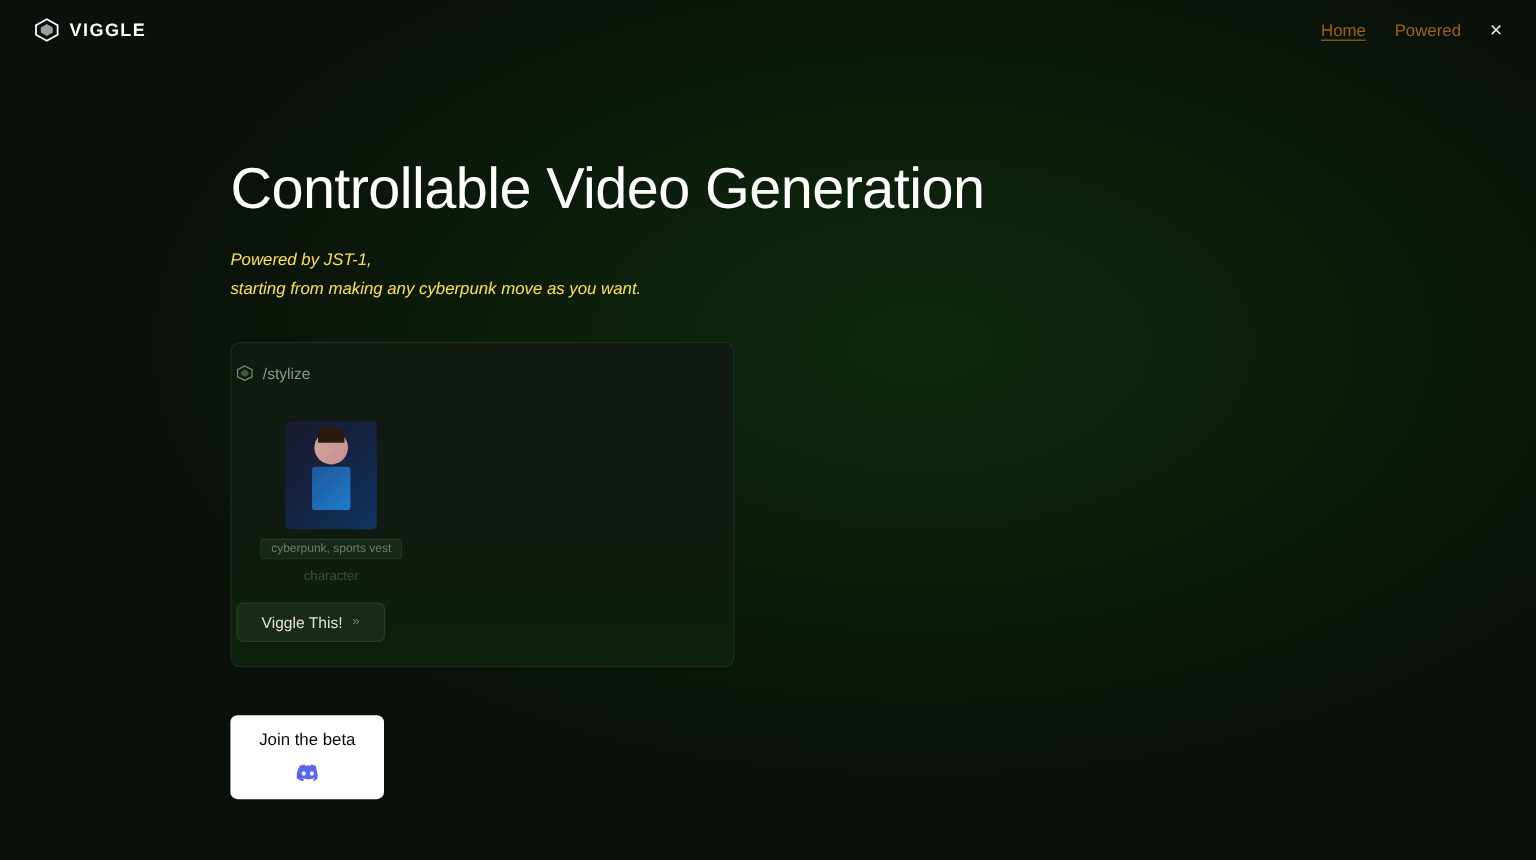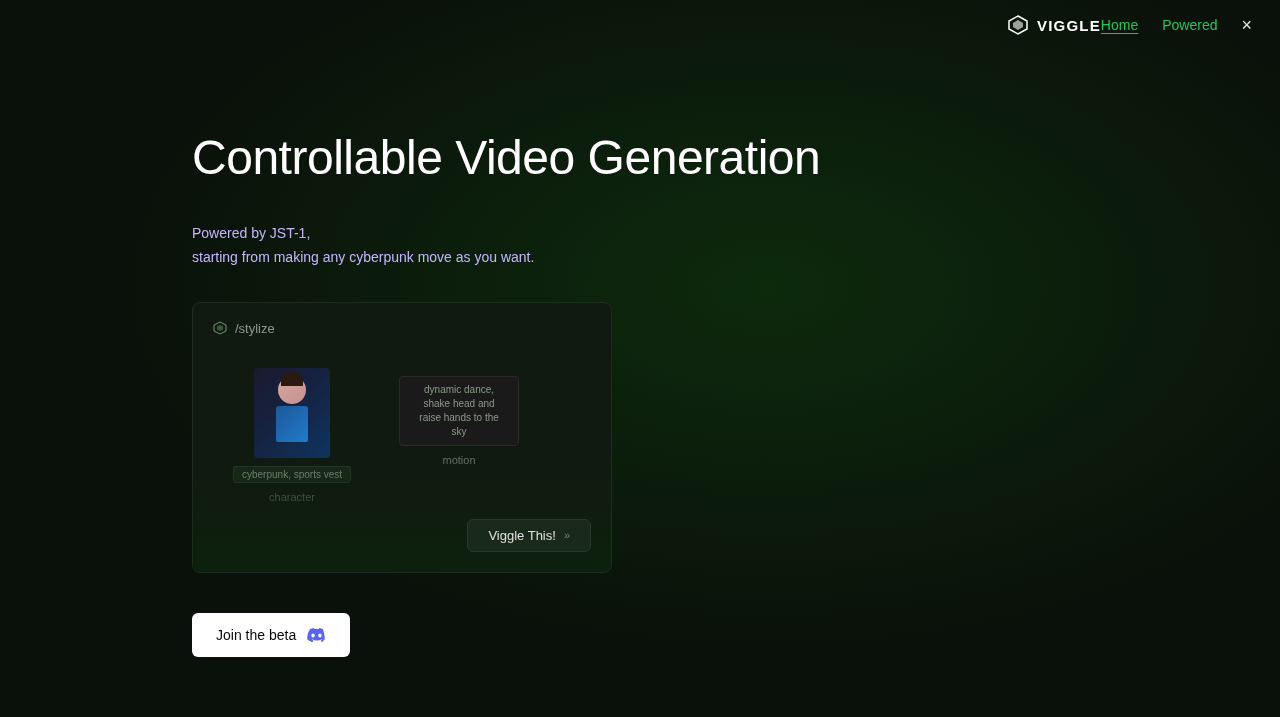--- a/index.html
+++ b/index.html
@@ -28,21 +28,21 @@
       height: 100%;
       background: radial-gradient(ellipse at 60% 40%, #0d2a0d 0%, #0a110a 60%);
       pointer-events: none;
     }
 
     
     nav {
       position: relative;
       display: flex;
       align-items: center;
-      justify-content: flex-end;
+      justify-content: space-between;
       padding: 14px 28px;
       z-index: 10;
     }
 
     .nav-logo {
       display: flex;
       align-items: center;
       gap: 8px;
       cursor: pointer;
     }
@@ -61,21 +61,21 @@
     }
 
     .nav-right {
       display: flex;
       align-items: center;
       gap: 24px;
     }
 
     .nav-link {
       font-size: 14px;
-      color: #22c55e;
+      color: #a16207;
       text-decoration: none;
       cursor: pointer;
     }
 
     .nav-link.active {
       text-decoration: underline;
       text-underline-offset: 3px;
     }
 
     .nav-close {
@@ -90,38 +90,39 @@
       position: relative;
       padding: 80px 192px 0;
       z-index: 5;
     }
 
     .hero-title {
       font-size: 48px;
       font-weight: 400;
       color: #ffffff;
       line-height: 1.15;
-      margin-bottom: 37px;
+      margin-bottom: 20px;
       letter-spacing: -0.01em;
     }
 
     .hero-subtitle {
       font-size: 14px;
-      color: #c4b5fd;
+      color: #fde047;
       line-height: 1.7;
       margin-bottom: 32px;
+      font-style: italic;
     }
 
     
     .demo-card {
       width: 420px;
       background: #111a11;
       border: 1px solid #1e2e1e;
       border-radius: 8px;
-      padding: 18px 20px 20px;
+      padding: 18px 4px 20px;
       position: relative;
       overflow: hidden;
     }
 
     .demo-card::before {
       content: '';
       position: absolute;
       bottom: 0;
       left: 0;
       right: 0;
@@ -248,21 +249,21 @@
     }
 
     .motion-label {
       font-size: 11px;
       color: #6a7a6a;
     }
 
     
     .viggle-btn-wrap {
       display: flex;
-      justify-content: flex-end;
+      justify-content: flex-start;
       margin-top: 8px;
       position: relative;
       z-index: 3;
     }
 
     .viggle-btn {
       background: #1a2a1a;
       border: 1px solid #2a3a2a;
       border-radius: 6px;
       padding: 8px 20px;
@@ -286,20 +287,21 @@
       gap: 10px;
       background: #ffffff;
       color: #0a0a0a;
       border: none;
       border-radius: 6px;
       padding: 12px 24px;
       font-size: 14px;
       font-weight: 500;
       cursor: pointer;
       margin-top: 40px;
+      flex-direction: column;
     }
 
     .discord-icon {
       width: 20px;
       height: 20px;
     }
   </style>
 </head>
 <body>
 
@@ -342,24 +344,20 @@
             <div class="char-head">
               <div class="char-hair"></div>
             </div>
             <div class="char-body"></div>
           </div>
         </div>
         <div class="character-tag">cyberpunk, sports vest</div>
         <span class="character-label">character</span>
       </div>
 
-      <div class="motion-section">
-        <div class="motion-tag">dynamic dance, shake head and raise hands to the sky</div>
-        <span class="motion-label">motion</span>
-      </div>
     </div>
 
     <div class="viggle-btn-wrap">
       <button class="viggle-btn">
         <span>Viggle This!</span>
         <span class="btn-arrow">»</span>
       </button>
     </div>
   </div>
 

